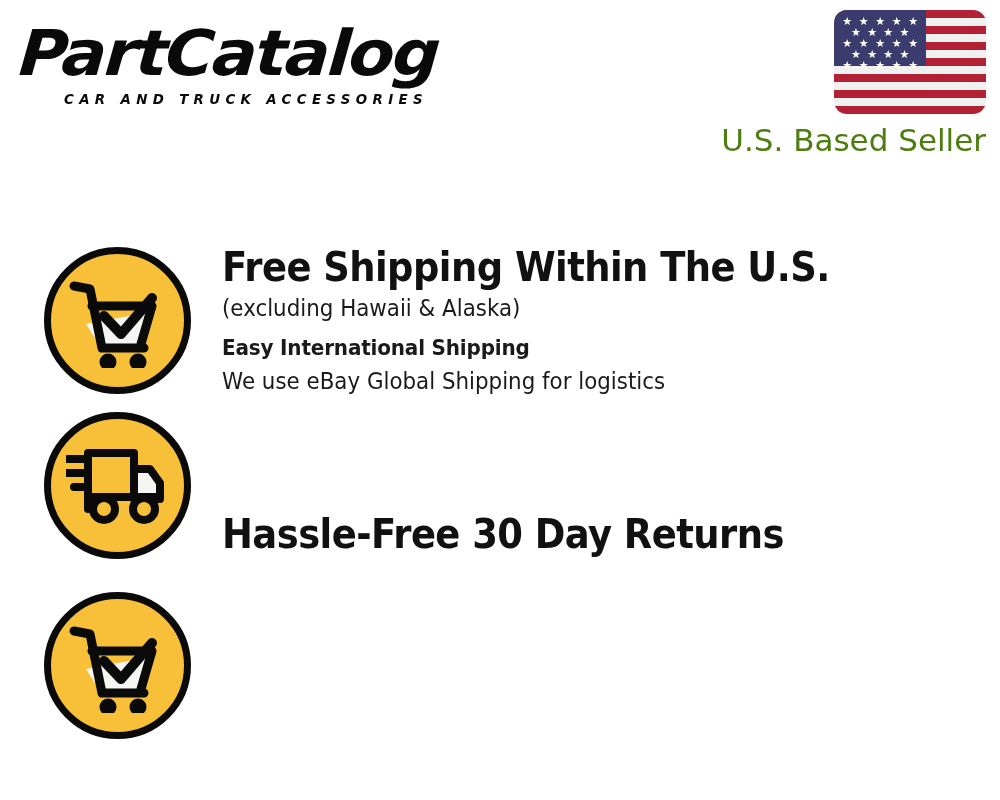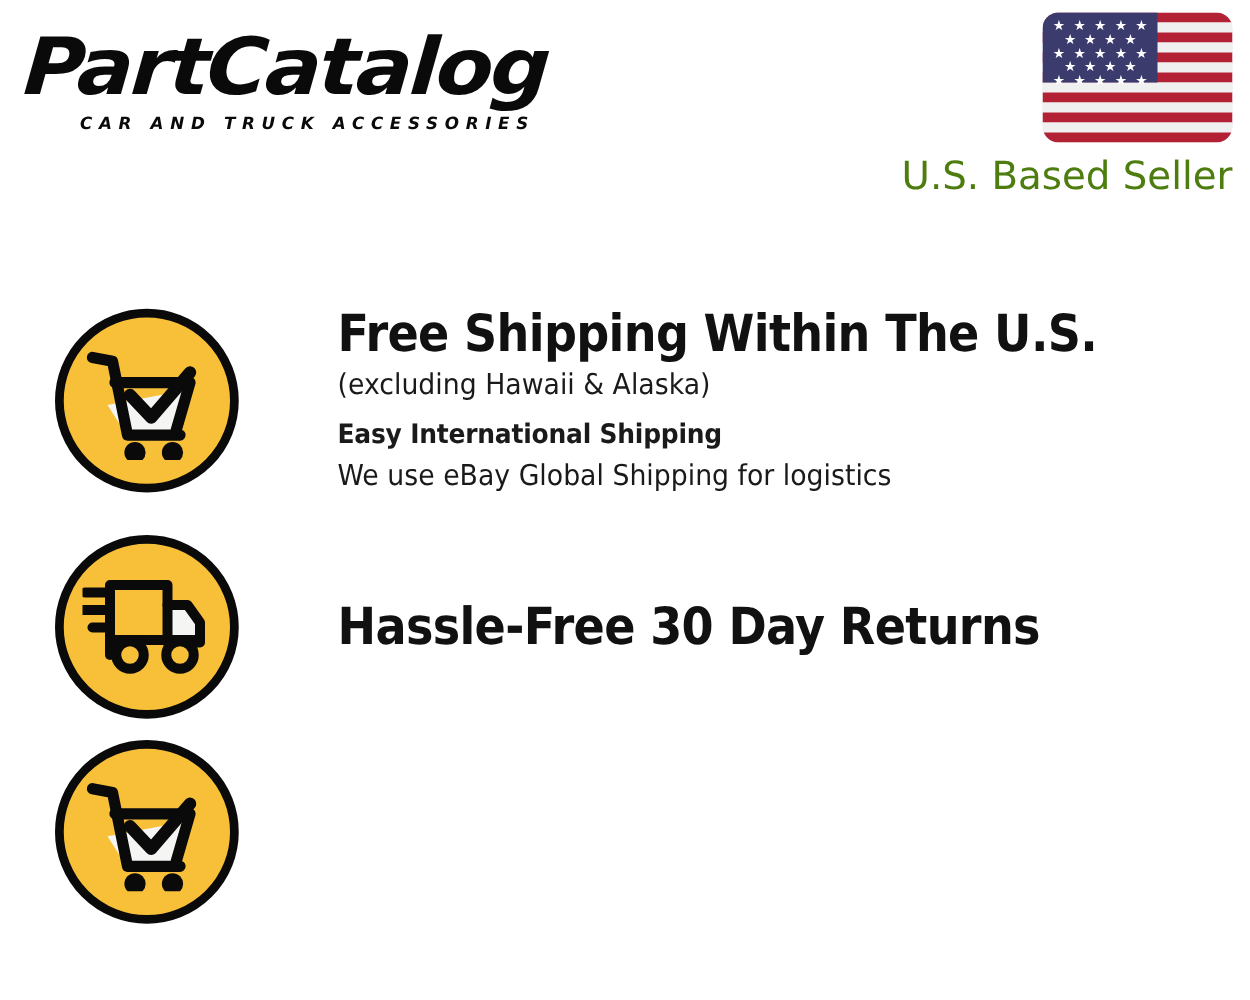--- a/index.html
+++ b/index.html
@@ -128,24 +128,23 @@
     left: 0;
     top: 175px;
     width: 1000px;
   }
   .feature-row {
     position: absolute;
     left: 0;
     width: 1000px;
     display: flex;
     align-items: center;
-    gap: 48px;
   }
   #row-0 { top: 70px; height: 150px; }
-  #row-1 { top: 251px; height: 150px; }
+  #row-1 { top: 234px; height: 150px; align-items: flex-end; }
   #row-2 { top: 415px; height: 150px; }
 
   .icon-badge {
     flex: 0 0 auto;
     width: 147px;
     height: 147px;
     margin-left: 44px;
     border-radius: 50%;
     background: #F8C038;
     border: 7px solid #0a0a0a;

